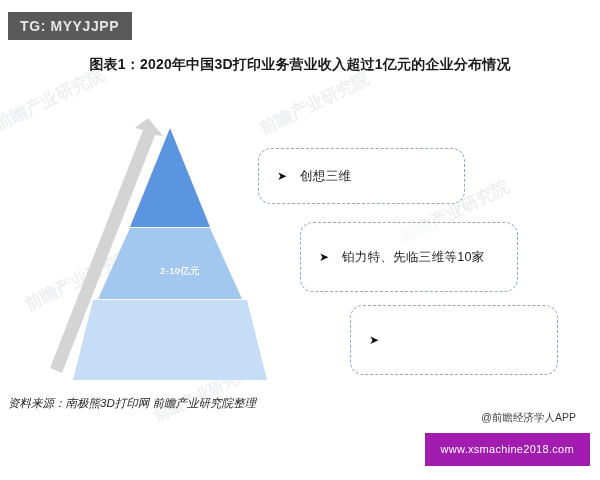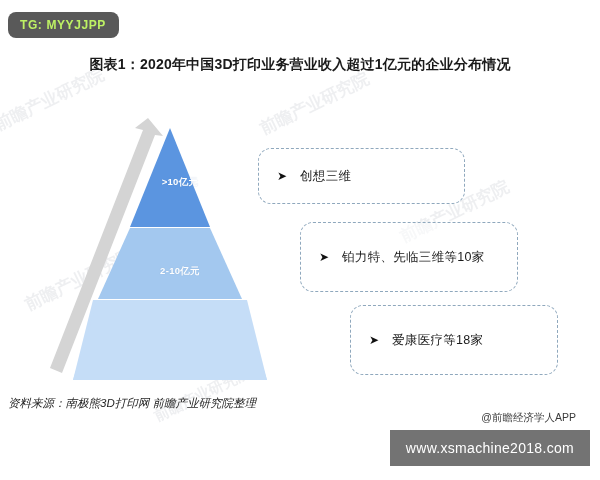--- a/index.html
+++ b/index.html
@@ -14,27 +14,26 @@
     position: relative;
     overflow: hidden;
   }
 
   
   #tg-badge {
     position: absolute;
     left: 8px;
     top: 12px;
     background: #595959;
-    color: #bef264;
-    font-size: 12px;
+    color: #e5e5e5;
+    font-size: 14px;
     font-weight: bold;
     letter-spacing: 0.6px;
     padding: 7px 13px 7px 12px;
     line-height: 1;
-    border-radius: 8px;
   }
 
   
   #chart-title {
     position: absolute;
     left: 0;
     right: 0;
     top: 56px;
     text-align: center;
     font-size: 14px;
@@ -139,23 +138,23 @@
     color: #3a3a3a;
     white-space: nowrap;
     margin-top: 13px;
   }
 
   
   #site-badge {
     position: absolute;
     right: 10px;
     bottom: 14px;
-    background: #737373;
+    background: #a21caf;
     color: #ffffff;
-    font-size: 14px;
+    font-size: 11px;
     padding: 11px 16px;
     line-height: 1;
     letter-spacing: 0.3px;
   }
 </style>
 </head>
 <body>
 
 <div id="tg-badge">TG: MYYJJPP</div>
 
@@ -178,41 +177,39 @@
   <polygon points="247,300 267,380 247,380" fill="#c5ddf7"></polygon>
 
   <polygon points="98,300 242,300 267,380 73,380" fill="#c5ddf7"></polygon>
 
   <polygon points="130,228 210,228 242,299 98,299" fill="#a3c8ef"></polygon>
 
   <polygon points="170,128 210,227 130,227" fill="#5b95e0"></polygon>
 </svg>
 
 <div id="pyramid-group">
-  <div class="tier-label" id="tier-label-top">&gt;10亿元</div>
   <div class="tier-label" id="tier-label-middle">2-10亿元</div>
 </div>
 
 <div class="callout-box" id="callout-box-1">
   <div class="callout-inner">
     <span class="callout-arrow">➤</span>
     <span class="callout-text">创想三维</span>
   </div>
 </div>
 
 <div class="callout-box" id="callout-box-2">
   <div class="callout-inner">
     <span class="callout-arrow">➤</span>
     <span class="callout-text">铂力特、先临三维等10家</span>
   </div>
 </div>
 
 <div class="callout-box" id="callout-box-3">
   <div class="callout-inner">
     <span class="callout-arrow">➤</span>
-    <span class="callout-text">爱康医疗等18家</span>
   </div>
 </div>
 
 <div id="source-note">资料来源：南极熊3D打印网 前瞻产业研究院整理</div>
 <div id="app-credit">@前瞻经济学人APP</div>
 
 <div id="site-badge">www.xsmachine2018.com</div>
 
 </body></html>

